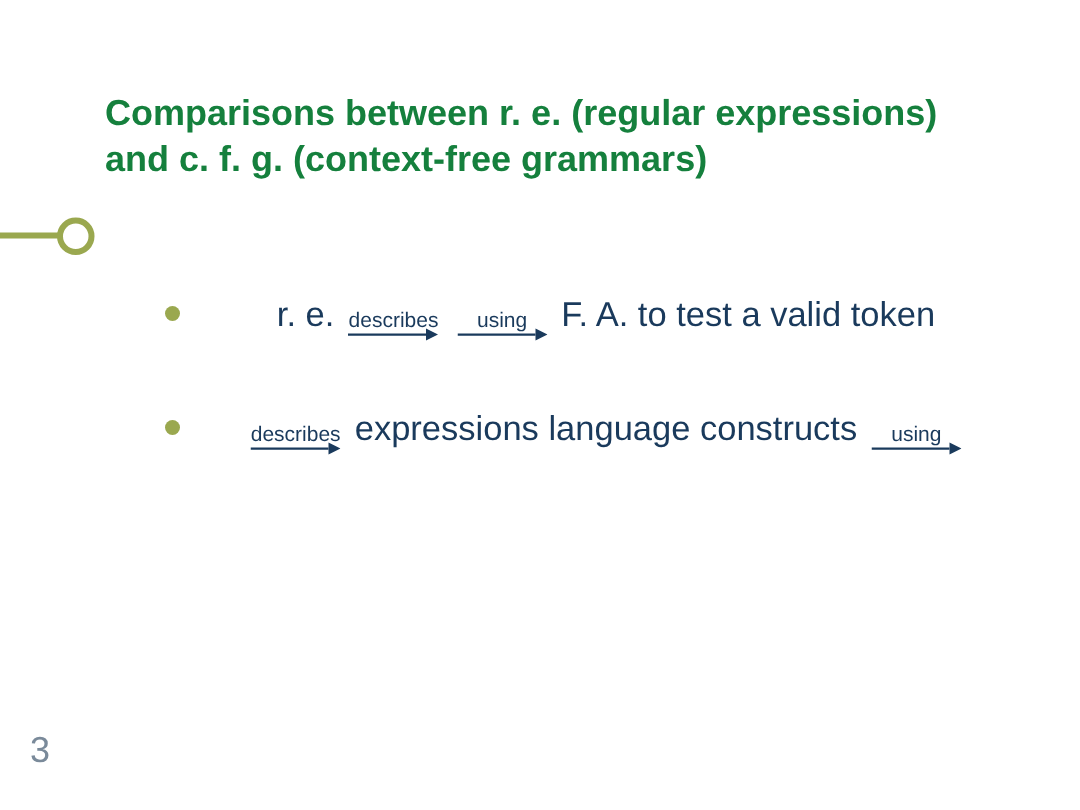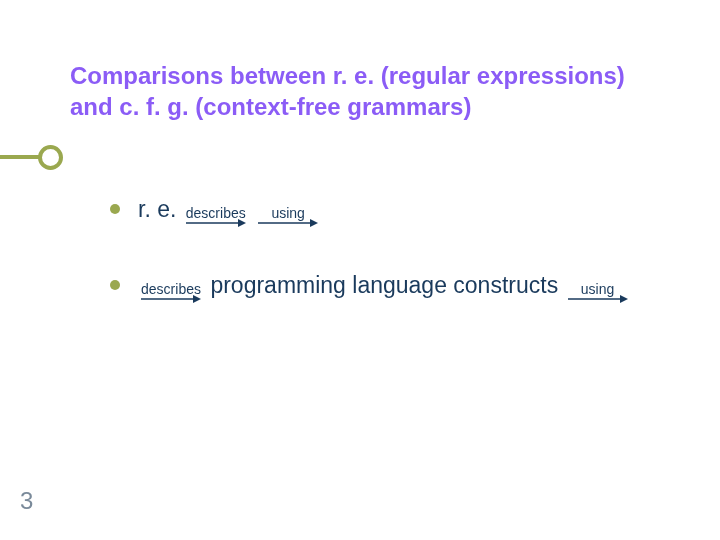--- a/index.html
+++ b/index.html
@@ -13,21 +13,21 @@
   }
   .slide {
     width: 100%;
     height: 100%;
     padding: 60px 50px 30px 70px;
     position: relative;
   }
   .title {
     font-size: 24px;
     font-weight: bold;
-    color: #8b5cf6;
+    color: #15803d;
     line-height: 1.3;
     margin-bottom: 10px;
   }
   .accent-line {
     position: absolute;
     left: 0;
     top: 155px;
     width: 40px;
     height: 4px;
     background: #9aa84f;
@@ -58,20 +58,21 @@
     width: 10px;
     height: 10px;
     border-radius: 50%;
     background: #9aa84f;
     margin-top: 12px;
     margin-right: 18px;
     flex-shrink: 0;
   }
   .bullet-text {
     flex: 1;
+    text-align: center;
   }
   .arrow-wrap {
     display: inline-flex;
     flex-direction: column;
     align-items: center;
     vertical-align: middle;
     margin: 0 3px;
     position: relative;
   }
   .arrow-label {
@@ -114,34 +115,35 @@
             <polygon points="52,1 60,5 52,9" fill="#1a3a5c"></polygon>
           </svg>
         </span>
         <span class="arrow-wrap">
           <span class="arrow-label">using</span>
           <svg class="arrow-svg" width="60" height="10" viewBox="0 0 60 10">
             <line x1="0" y1="5" x2="52" y2="5" stroke="#1a3a5c" stroke-width="1.5"></line>
             <polygon points="52,1 60,5 52,9" fill="#1a3a5c"></polygon>
           </svg>
         </span>
+        <span>F. A. to test a valid token</span>
       </div>
     </div>
 
     <div class="bullet-item">
       <div class="bullet-dot"></div>
       <div class="bullet-text">
         <span class="arrow-wrap">
           <span class="arrow-label">describes</span>
           <svg class="arrow-svg" width="60" height="10" viewBox="0 0 60 10">
             <line x1="0" y1="5" x2="52" y2="5" stroke="#1a3a5c" stroke-width="1.5"></line>
             <polygon points="52,1 60,5 52,9" fill="#1a3a5c"></polygon>
           </svg>
         </span>
-        <span>programming language constructs</span>
+        <span>expressions language constructs</span>
         <span class="arrow-wrap">
           <span class="arrow-label">using</span>
           <svg class="arrow-svg" width="60" height="10" viewBox="0 0 60 10">
             <line x1="0" y1="5" x2="52" y2="5" stroke="#1a3a5c" stroke-width="1.5"></line>
             <polygon points="52,1 60,5 52,9" fill="#1a3a5c"></polygon>
           </svg>
         </span>
       </div>
     </div>
 

